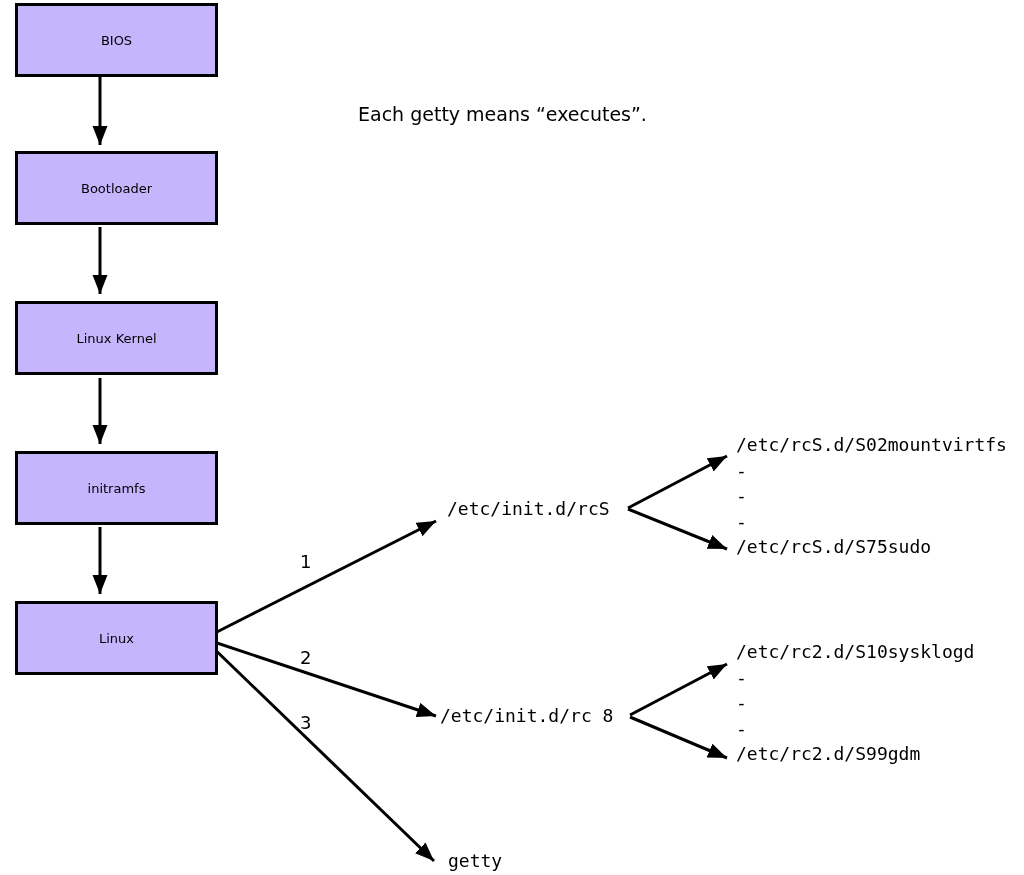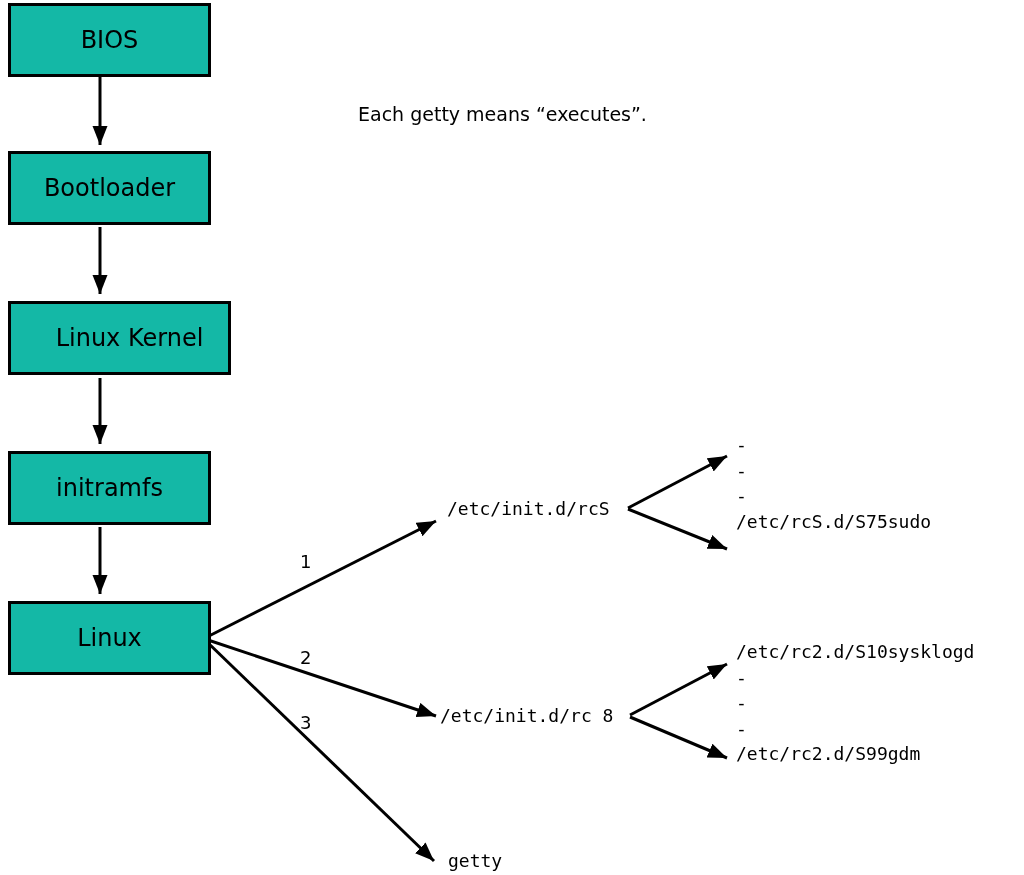--- a/index.html
+++ b/index.html
@@ -22,29 +22,29 @@
     top: 0;
     width: 1024px;
     height: 875px;
   }
   #arrows-layer line {
     stroke: #000000;
     stroke-width: 3;
   }
   .box {
     position: absolute;
-    left: 8px;
+    left: 15px;
     width: 197px;
     height: 68px;
     border: 3px solid #000000;
-    background: #14b8a6;
+    background: #c4b5fd;
     display: flex;
     align-items: center;
     justify-content: center;
-    font-size: 24px;
+    font-size: 13px;
   }
   .note {
     position: absolute;
     left: 358px;
     top: 103px;
     font-size: 19px;
     white-space: nowrap;
   }
   .edge-num {
     position: absolute;
@@ -94,39 +94,40 @@
   </svg>
 
   <div class="note">Each getty means “executes”.</div>
 
   <div class="box" style="top:3px;">
     <span>BIOS</span>
   </div>
   <div class="box" style="top:151px;">
     <span>Bootloader</span>
   </div>
-  <div class="box" style="top:301px;padding-left:20px;">
+  <div class="box" style="top:301px;">
     <span>Linux Kernel</span>
   </div>
   <div class="box" style="top:451px;">
     <span>initramfs</span>
   </div>
   <div class="box" style="top:601px;">
     <span>Linux</span>
   </div>
 
   <div class="edge-num" style="left:300px; top:551px;">1</div>
   <div class="edge-num" style="left:300px; top:647px;">2</div>
   <div class="edge-num" style="left:300px; top:712px;">3</div>
 
   <div class="mono" style="left:447px; top:498px;text-align:center;">/etc/init.d/rcS</div>
   <div class="mono" style="left:440px; top:705px;">/etc/init.d/rc 8</div>
   <div class="mono" style="left:448px; top:850px;">getty</div>
 
   <div class="script-list" style="left:736px; top:432px;">
+    <div>/etc/rcS.d/S02mountvirtfs</div>
     <div>-</div>
     <div>-</div>
     <div>-</div>
     <div>/etc/rcS.d/S75sudo</div>
   </div>
 
   <div class="script-list" style="left:736px; top:639px;">
     <div>/etc/rc2.d/S10sysklogd</div>
     <div>-</div>
     <div>-</div>

